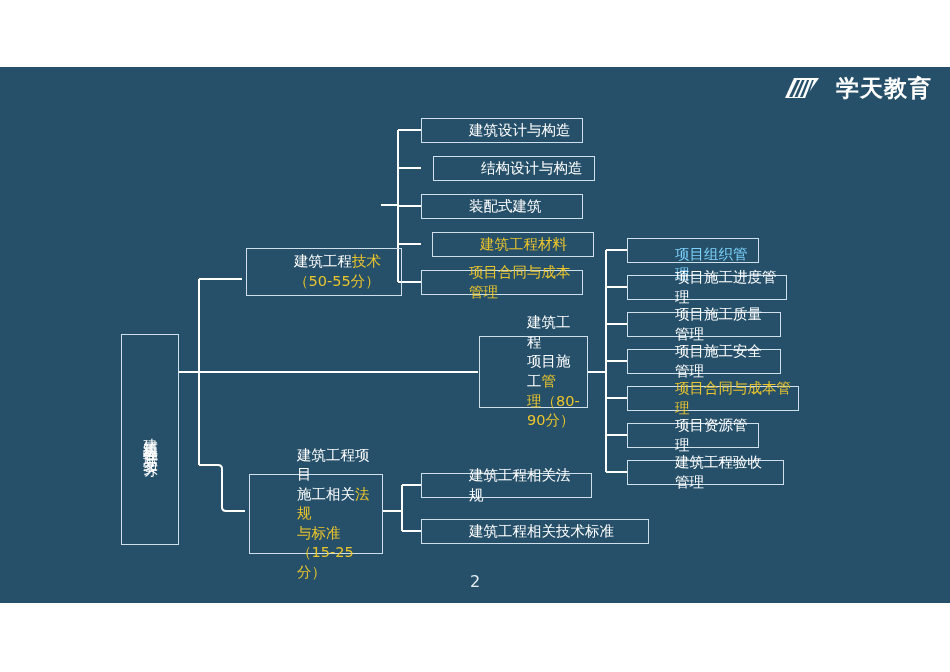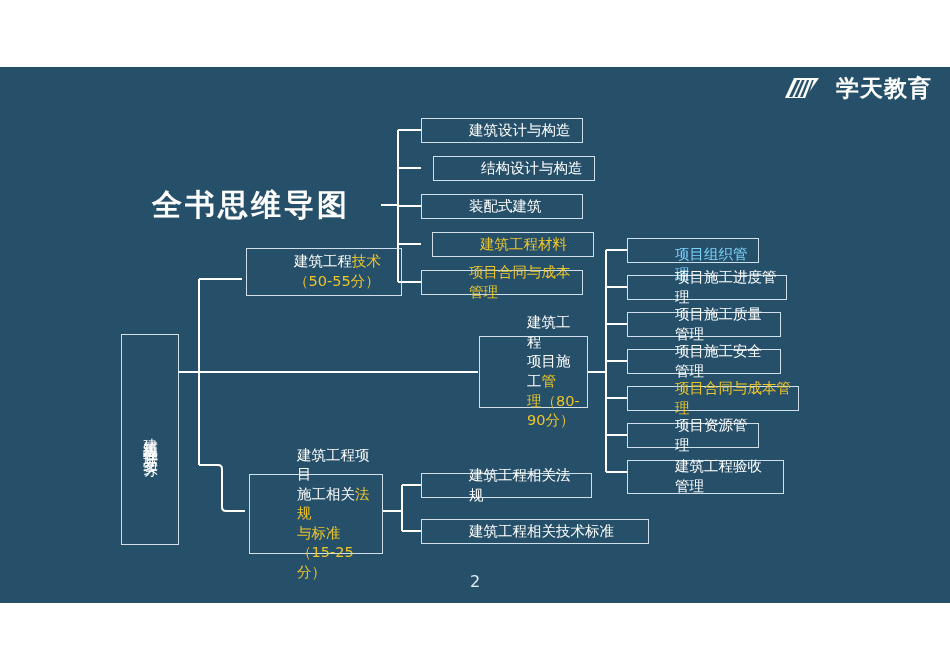--- a/index.html
+++ b/index.html
@@ -138,21 +138,20 @@
       <svg id="logo-mark" viewBox="0 0 34 24">
         <polygon points="0,22 9,2 34,2 20,22" fill="#ffffff"></polygon>
         <polygon points="4,21 12,4 15.2,4 7.4,21" fill="#26506a"></polygon>
         <polygon points="9.5,21 17,4 19.6,4 12.6,21" fill="#26506a"></polygon>
         <polygon points="15,21 22,4 24.2,4 17.8,21" fill="#26506a"></polygon>
         <polygon points="20.5,21 27,4 28.8,4 22.8,21" fill="#26506a"></polygon>
       </svg>
       <span id="logo-text">学天教育</span>
     </div>
 
-    <div id="title">全书思维导图</div>
 
     <svg id="wires" viewBox="0 0 950 536">
 
       <path d="M179,305 L199,305"></path>
 
       <path d="M199,212 L199,398"></path>
 
       <path d="M199,212 L242,212"></path>
 
       <path d="M199,305 L478,305"></path>
@@ -222,21 +221,21 @@
     </div>
     <div class="node" style="left:627px; top:282px; width:154px; height:25px;">
       <span class="txt">项目施工安全管理</span>
     </div>
     <div class="node" style="left:627px; top:319px; width:172px; height:25px;">
       <span class="txt allhl" style="color: rgb(236, 197, 42);">项目合同与成本管理</span>
     </div>
     <div class="node" style="left:627px; top:356px; width:132px; height:25px;">
       <span class="txt">项目资源管理</span>
     </div>
-    <div class="node" style="left:627px; top:393px; width:157px; height:34px;justify-content:flex-end;">
+    <div class="node" style="left:627px; top:393px; width:157px; height:25px;justify-content:flex-end;">
       <span class="txt">建筑工程验收管理</span>
     </div>
 
     <div class="node center" style="left:249px; top:407px; width:134px; height:80px;">
       <span class="txt"><span>建筑工程项目</span><br><span>施工相关</span><span class="hl" style="color: rgb(236, 197, 42);">法规</span><br><span class="hl" style="color: rgb(236, 197, 42);">与标准（15-25</span><br><span class="hl" style="color: rgb(236, 197, 42);">分）</span></span>
     </div>
 
     <div class="node" style="left:421px; top:406px; width:171px; height:25px;">
       <span class="txt">建筑工程相关法规</span>
     </div>

